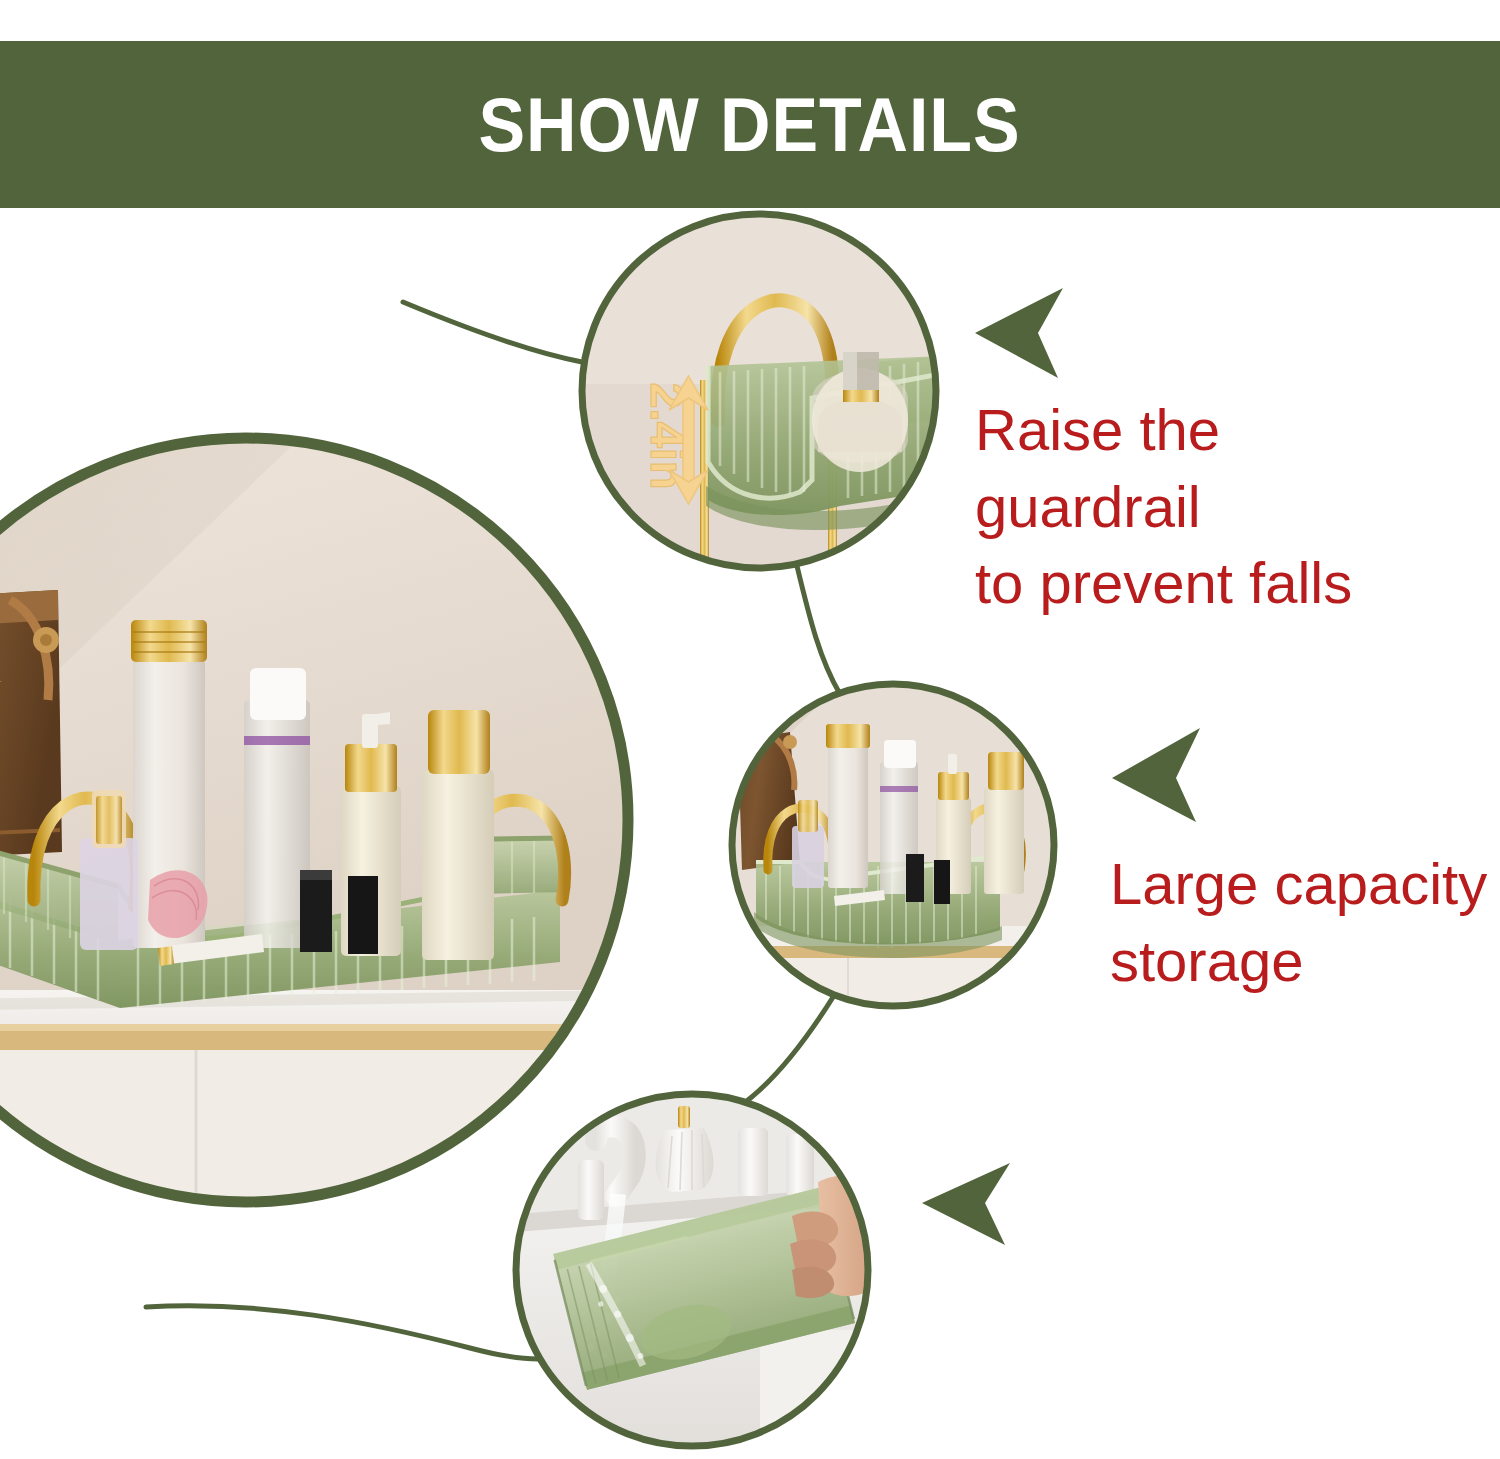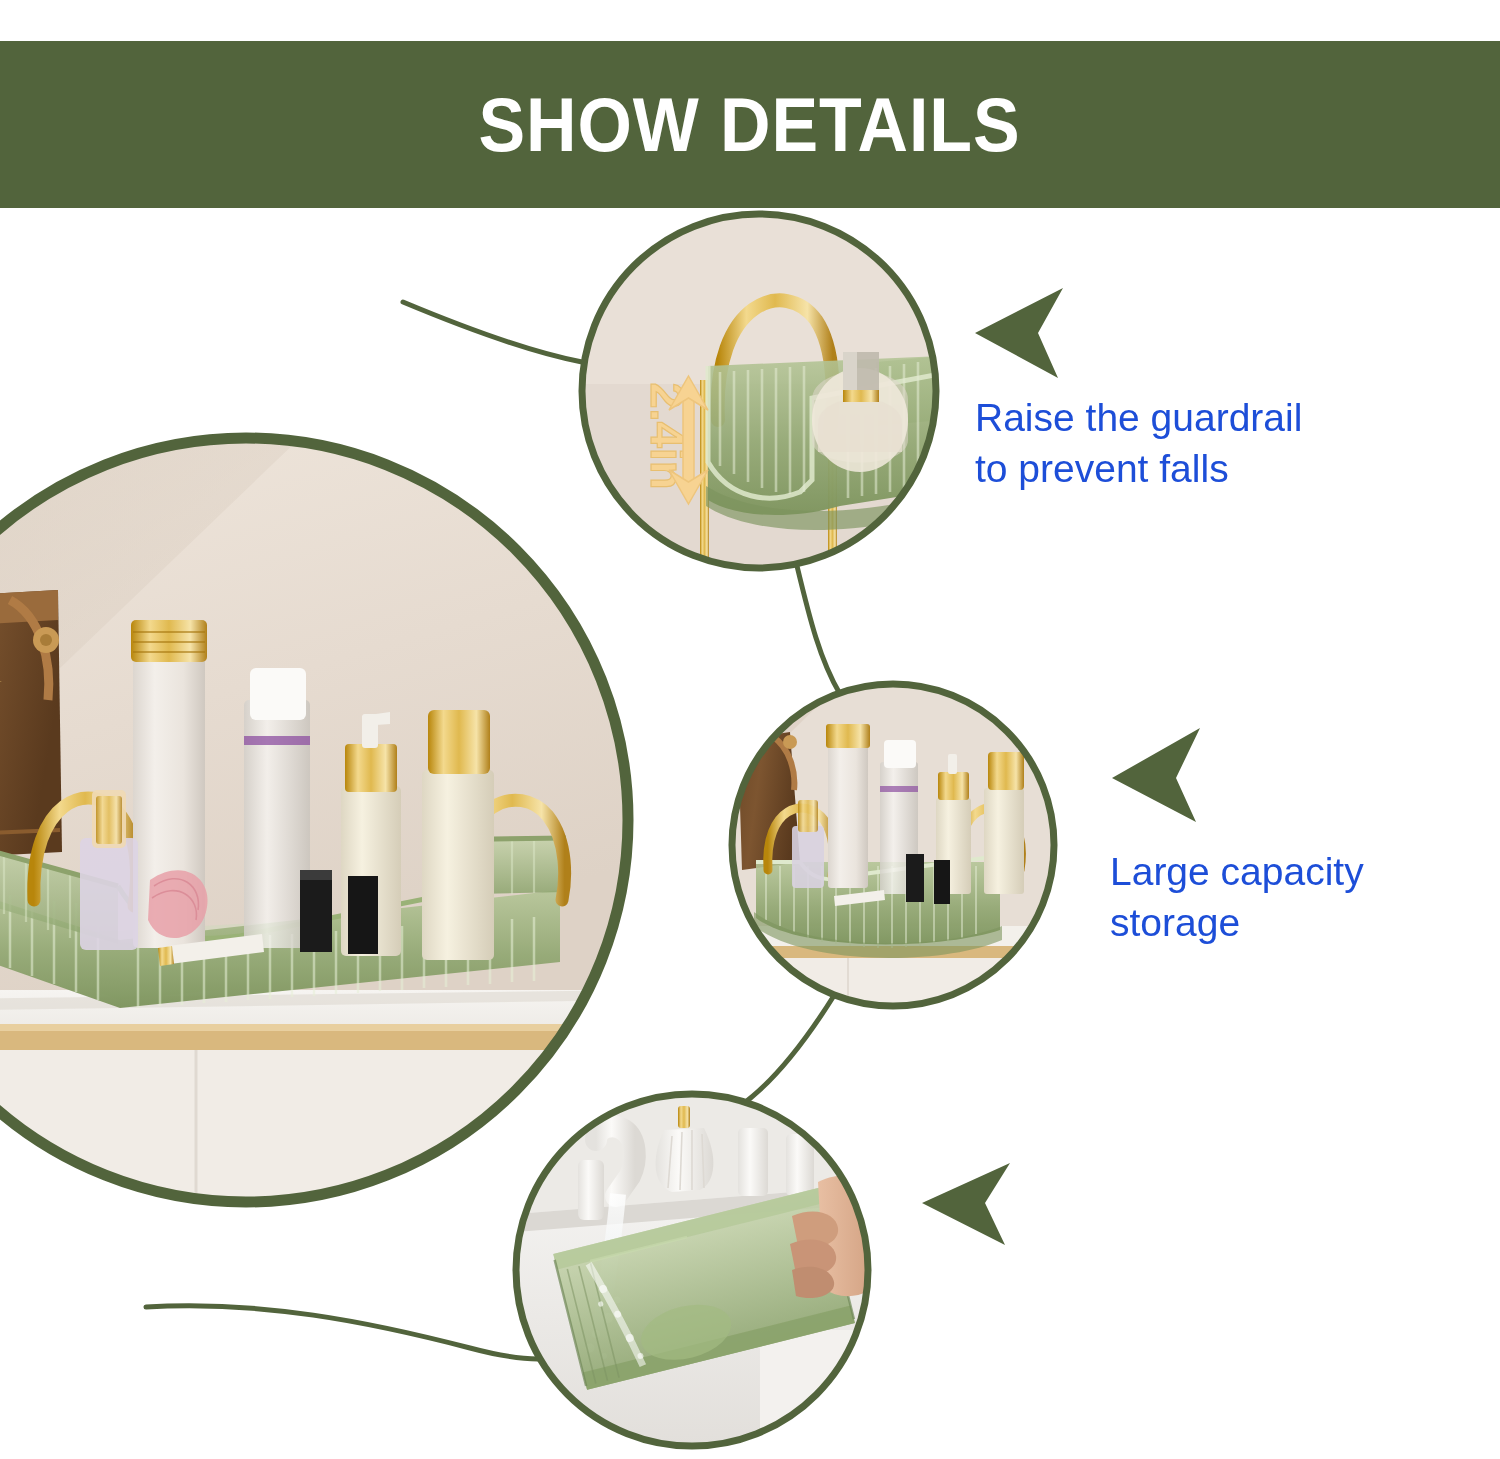--- a/index.html
+++ b/index.html
@@ -48,23 +48,23 @@
     left: 0; top: 0;
     width: 1500px;
     height: 1459px;
   }
 
   
   .callout {
     position: absolute;
   }
   .callout-text {
-    color: #1d4ed8;
+    color: #b91c1c;
     font-family: "Liberation Sans", sans-serif;
-    font-size: 39px;
+    font-size: 58px;
     font-weight: normal;
     line-height: 1.32;
     white-space: pre-line;
   }
   #callout-1 { left: 975px; top: 392px; width: 470px; }
   #callout-2 { left: 1110px; top: 846px; width: 400px; }
   #callout-3 { left: 925px; top: 1272px; width: 470px; }
 </style>
 </head>
 <body>

